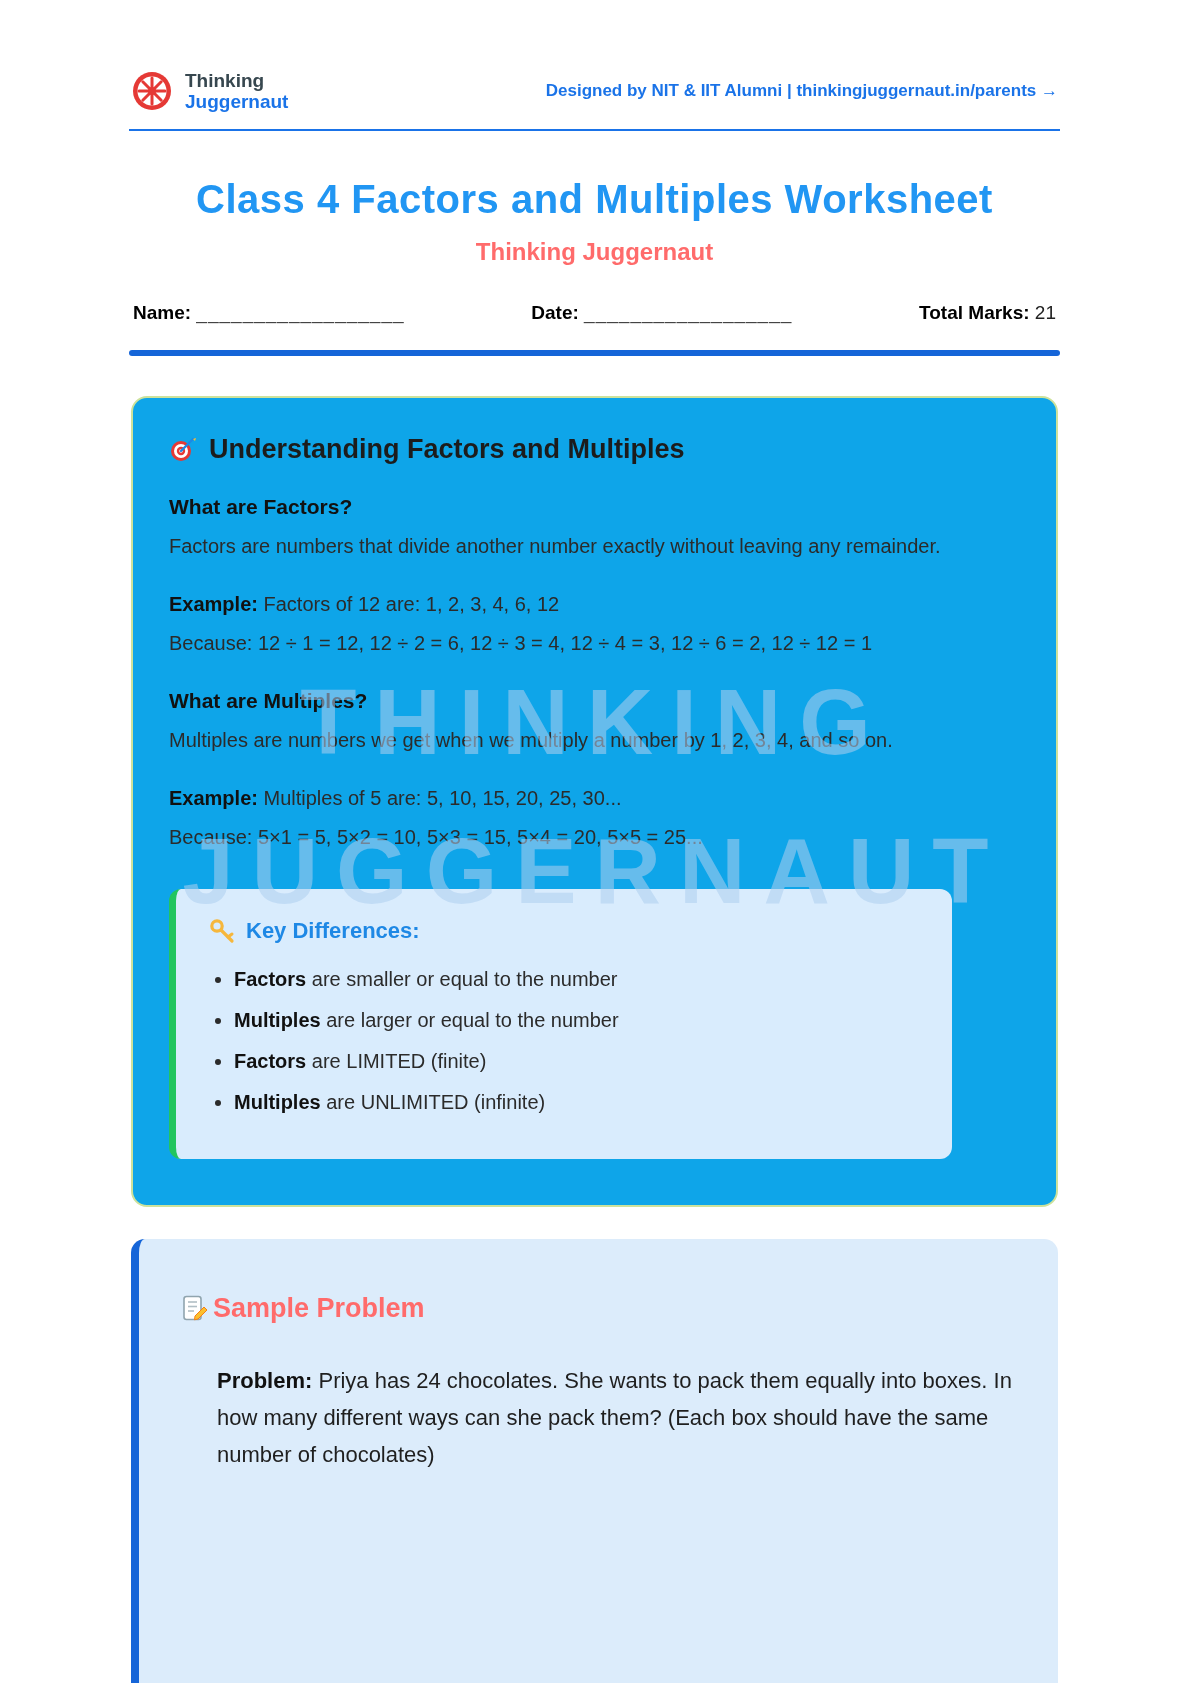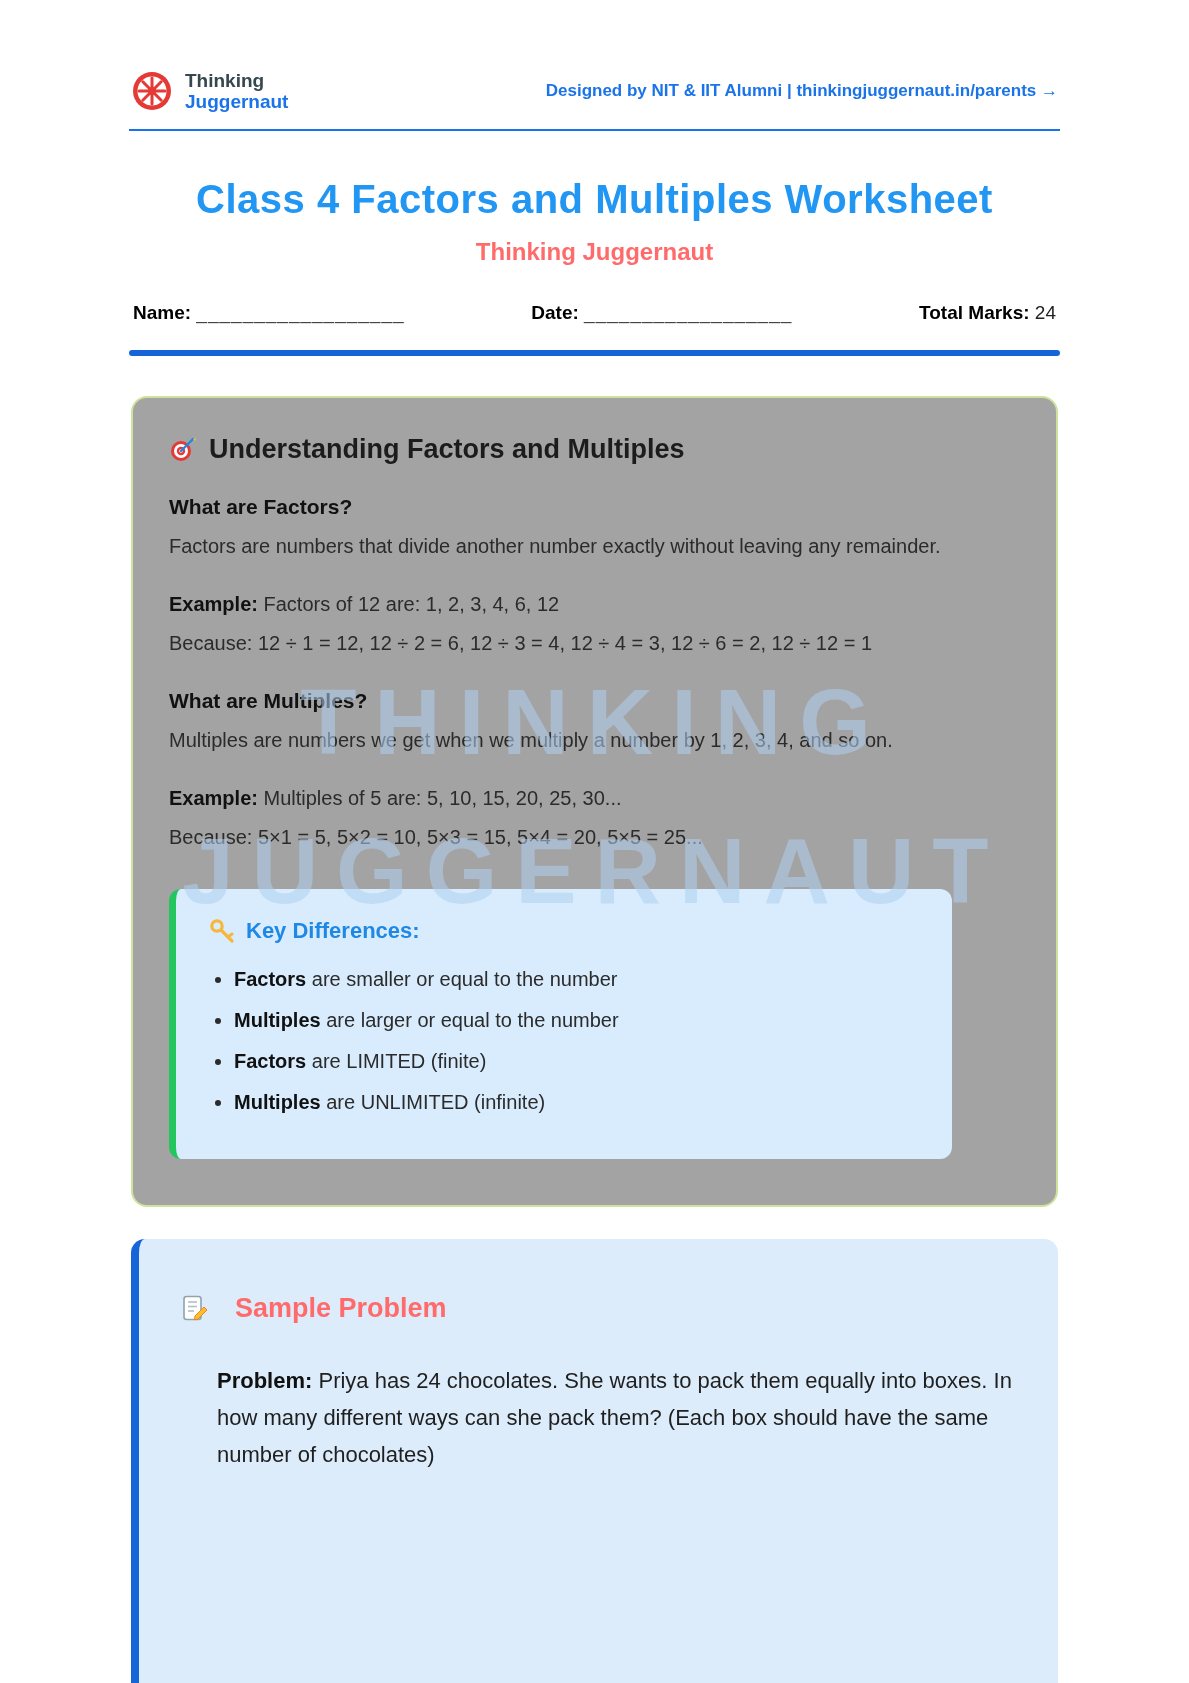--- a/index.html
+++ b/index.html
@@ -69,21 +69,21 @@
     margin: 26px 60px 0 60px;
     height: 6px;
     background: #1565d8;
     border-radius: 3px;
   }
   
   .concept-box {
     margin: 40px 62px 0 62px;
     border: 2px solid #cde29b;
     border-radius: 16px;
-    background: #a3a3a3;
+    background: #0ea5e9;
     padding: 36px 36px 46px 36px;
   }
   .section-heading {
     display: flex;
     align-items: center;
     gap: 12px;
     font-size: 27px;
     font-weight: bold;
     color: #1c1c1c;
   }
@@ -127,21 +127,21 @@
     margin: 32px 62px 0 62px;
     background: #dcecfb;
     border-left: 8px solid #1565d8;
     border-radius: 14px;
     padding: 54px 42px 60px 42px;
     min-height: 500px;
   }
   .sample-heading {
     display: flex;
     align-items: center;
-    gap: 26px;
+    gap: 4px;
     font-size: 27px;
     font-weight: bold;
     color: #ff6b6b;
   }
   .problem-text {
     margin-top: 38px;
     font-size: 22px;
     line-height: 1.7;
     color: #1f1f1f;
     margin-left: 36px;
@@ -203,21 +203,21 @@
     <div>
       <span class="meta-label">Name:</span>
       <span class="meta-blank">__________________</span>
     </div>
     <div>
       <span class="meta-label">Date:</span>
       <span class="meta-blank">__________________</span>
     </div>
     <div>
       <span class="meta-label">Total Marks:</span>
-      <span class="meta-value">24</span>
+      <span class="meta-value">21</span>
     </div>
   </div>
 
   <div class="thick-rule"></div>
 
   <section class="concept-box">
     <div class="section-heading">
       <svg class="icon-svg" viewBox="0 0 28 28" aria-hidden="true">
         <circle cx="12" cy="16" r="10" fill="#e53935"></circle>
         <circle cx="12" cy="16" r="7" fill="#ffffff"></circle>

